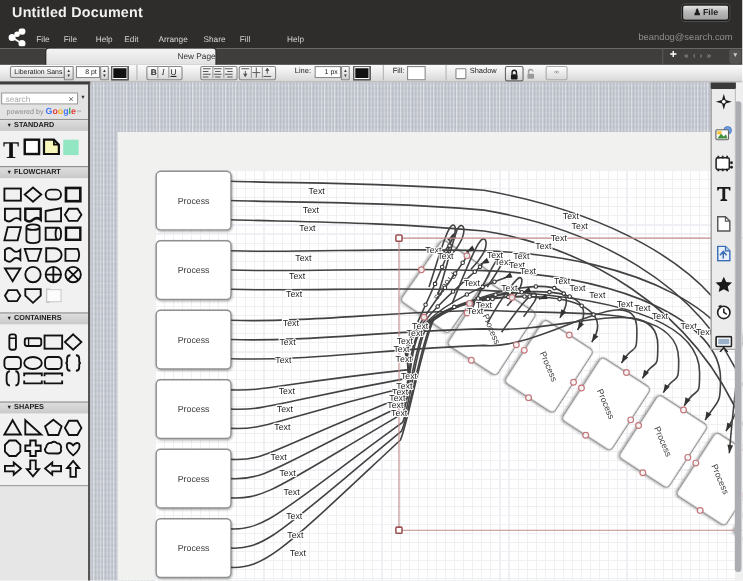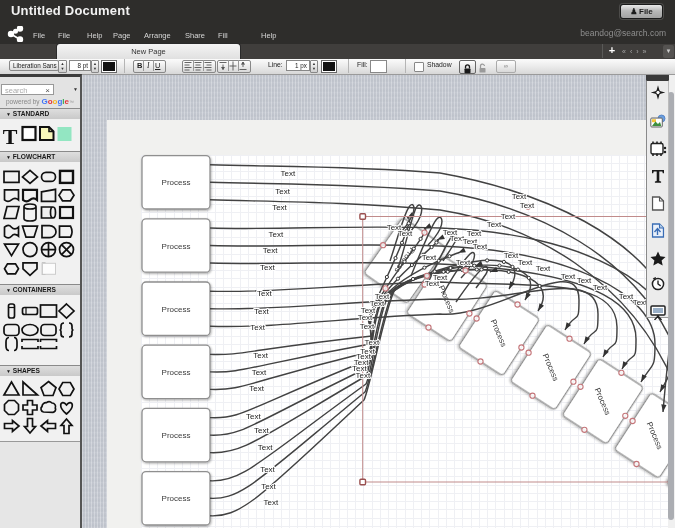--- a/index.html
+++ b/index.html
@@ -18,30 +18,30 @@
       <circle cx="13" cy="2.5" r="2.4"></circle>
       <circle cx="13" cy="13.5" r="2.4"></circle>
       <circle cx="8.5" cy="5.2" r="1.7"></circle>
  </g>
   </svg>
 
 <div class="abs" style="left:0;top:26px;width:675px;height:18px;color:#d6d6d6;font-size:7.5px">
  <span class="abs" style="left:33px;top:5px">File</span>
  <span class="abs" style="left:58px;top:5px">File</span>
  <span class="abs" style="left:87px;top:5px">Help</span>
- <span class="abs" style="left:113px;top:5px">Page</span>
+ <span class="abs" style="left:113px;top:5px">Edit</span>
  <span class="abs" style="left:144px;top:5px">Arrange</span>
  <span class="abs" style="left:185px;top:5px">Share</span>
  <span class="abs" style="left:218px;top:5px">Fill</span>
  <span class="abs" style="left:261px;top:5px">Help</span>
  <span class="abs" style="right:9px;top:2px;font-size:8.5px;color:#8f8f8f">beandog@search.com</span>
 </div>
 
 <div class="abs" style="left:0;top:44px;width:675px;height:14.5px;background:#403e3c"></div>
-<div class="abs" style="left:56px;top:42.5px;width:185px;height:16px;background:linear-gradient(#f4f4f4,#e0e0e0);border-radius:4px 4px 0 0;border:1px solid #2a2a2a;border-bottom:none;box-sizing:border-box;font-size:7.5px;color:#333;text-align:center;line-height:15px">New Page</div>
+<div class="abs" style="left:41px;top:42.5px;width:156px;height:16px;background:linear-gradient(#f4f4f4,#e0e0e0);border-radius:4px 4px 0 0;border:1px solid #2a2a2a;border-bottom:none;box-sizing:border-box;font-size:7.5px;color:#333;text-align:right;line-height:15px">New Page</div>
 <div class="abs" style="left:602px;top:44px;width:1px;height:14px;background:#5a5a58"></div>
 <div class="abs" style="left:604px;top:44px;width:16px;height:14px;color:#fff;font-size:11px;font-weight:bold;text-align:center;line-height:13px">+</div>
 <div class="abs" style="left:622px;top:47px;width:40px;height:9px;color:#a8a8a8;font-size:7px;letter-spacing:4px;line-height:9px">«‹›»</div>
 <div class="abs" style="left:663px;top:44.5px;width:11px;height:13px;background:#555351;border-radius:2px;color:#ccc;font-size:6px;text-align:center;line-height:13px">▼</div>
 
 <div class="abs" style="left:0;top:58.5px;width:675px;height:16px;background:linear-gradient(#fbfbfb,#e9e9e9 55%,#d7d7d7);border-bottom:1px solid #9a9a9a;box-sizing:border-box"></div>
 <div class="abs" style="left:9px;top:60px;width:50px;height:10.5px;background:linear-gradient(#fefefe,#dcdcdc);border:1px solid #888;border-radius:2px;font-size:6.3px;color:#222;line-height:10px;padding-left:3px;box-sizing:border-box">Liberation Sans</div>
 <div class="abs" style="left:58px;top:60px;width:7px;height:10.5px;background:linear-gradient(#fdfdfd,#cfcfcf);border:1px solid #888;border-radius:1px;font-size:4px;color:#333;text-align:center;line-height:5px">▲<br>▼</div>
 <div class="abs" style="left:69px;top:60px;width:22px;height:10.5px;background:#fff;border:1px solid #888;font-size:6.3px;color:#222;text-align:right;line-height:10px;padding-right:2px;box-sizing:border-box">8 pt</div>
 <div class="abs" style="left:91px;top:60px;width:6px;height:10.5px;background:linear-gradient(#fdfdfd,#cfcfcf);border:1px solid #888;border-radius:1px;font-size:4px;color:#333;text-align:center;line-height:5px">▲<br>▼</div>
@@ -432,21 +432,21 @@
     <text x="640" y="304.8" text-anchor="middle" font-size="8" fill="#222" stroke="#ffffff" stroke-width="2" paint-order="stroke" stroke-linejoin="round">Text</text>
     <text x="655" y="311.8" text-anchor="middle" font-size="8" fill="#222" stroke="#ffffff" stroke-width="2" paint-order="stroke" stroke-linejoin="round">Text</text>
     <text x="519" y="198.8" text-anchor="middle" font-size="8" fill="#222" stroke="#ffffff" stroke-width="2" paint-order="stroke" stroke-linejoin="round">Text</text>
     <text x="494" y="226.8" text-anchor="middle" font-size="8" fill="#222" stroke="#ffffff" stroke-width="2" paint-order="stroke" stroke-linejoin="round">Text</text>
     <text x="450" y="234.8" text-anchor="middle" font-size="8" fill="#222" stroke="#ffffff" stroke-width="2" paint-order="stroke" stroke-linejoin="round">Text</text>
     <text x="474" y="235.8" text-anchor="middle" font-size="8" fill="#222" stroke="#ffffff" stroke-width="2" paint-order="stroke" stroke-linejoin="round">Text</text>
   </svg>
 
 <div class="abs" style="left:0;top:73.5px;width:82px;height:454.5px;background:#e6e6e6;border-right:2px solid #555;border-top:3px solid #3c3c3c;box-sizing:border-box">
   <div style="position:relative;height:31px;background:#e3e3e3">
-    <div style="position:absolute;left:1px;top:7px;width:53px;height:11px;background:#fff;border:1px solid #999;font-size:7.5px;color:#aaa;line-height:11px;padding-left:3px;box-sizing:border-box">search<span style="position:absolute;right:3px;color:#555;font-size:8px">×</span></div>
+    <div style="position:absolute;left:1px;top:7px;width:70px;height:11px;background:#fff;border:1px solid #999;font-size:7.5px;color:#aaa;line-height:11px;padding-left:3px;box-sizing:border-box">search<span style="position:absolute;right:3px;color:#555;font-size:8px">×</span></div>
     <div style="position:absolute;left:73px;top:9px;font-size:5px;color:#333">▼</div>
     <div style="position:absolute;left:0;top:20px;width:80px;text-align:center;font-size:6.5px;color:#888">powered by <span style="font-size:8px;font-weight:bold"><span style="color:#4274f7">G</span><span style="color:#e3373b">o</span><span style="color:#f7b529">o</span><span style="color:#4274f7">g</span><span style="color:#36a852">l</span><span style="color:#e3373b">e</span></span><span style="font-size:5px;color:#999">™</span></div>
   </div>
   <div style="height:10px;background:linear-gradient(#dedede,#c9c9c9);border-top:1.5px solid #8a8a8a;font-size:6.6px;font-weight:bold;color:#1a1a1a;line-height:10px;padding-left:6px"><span style="font-size:5px">▼</span>&nbsp;STANDARD</div>
   <div style="height:32px;background:#f1f1f1"><svg width="80" height="32">
         <text x="10" y="25" font-family="'Liberation Serif',serif" font-size="22" font-weight="bold" fill="#111" text-anchor="middle">T</text>
         <rect x="22.5" y="8" width="13" height="13" fill="#fff" stroke="#111" stroke-width="2.2"></rect>
         <path d="M40,8 H49 L53.5,12.5 V21 H40 Z" fill="#f7f7bb" stroke="#111" stroke-width="2"></path>
         <path d="M49,8 L49,12.5 L53.5,12.5" fill="none" stroke="#111" stroke-width="1.6"></path>
         <rect x="57.5" y="8" width="14" height="14" fill="#93e6c2"></rect>

